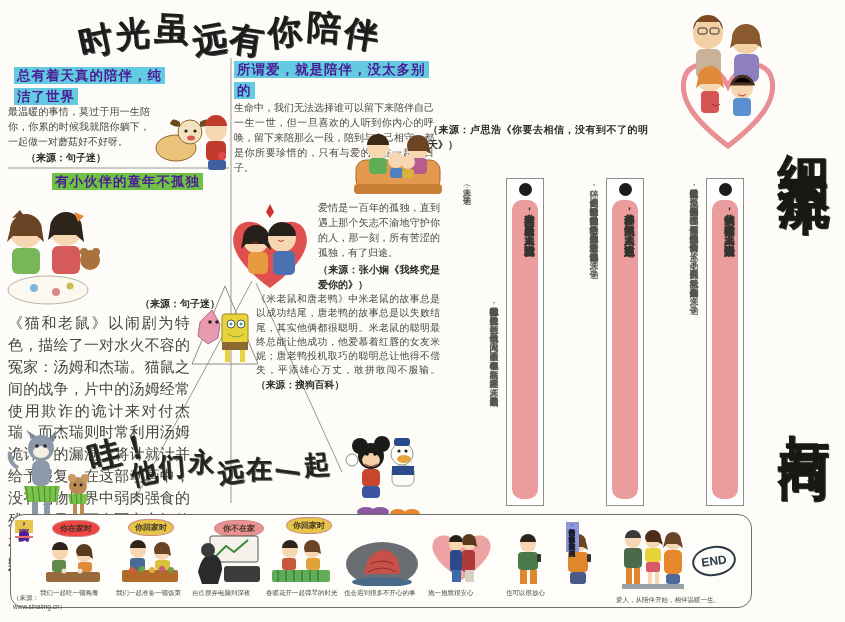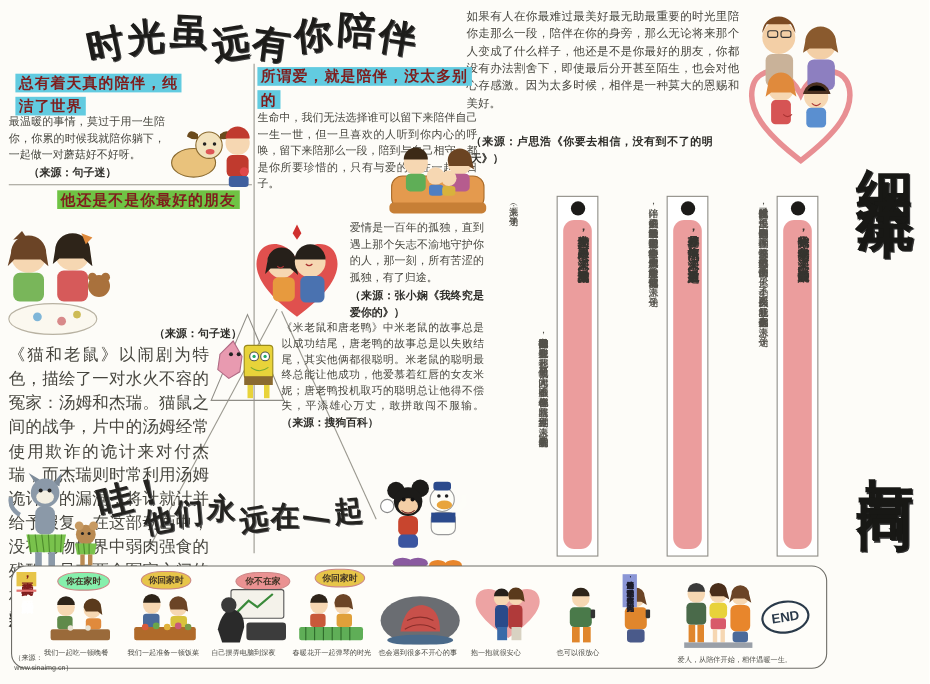--- a/index.html
+++ b/index.html
@@ -3,21 +3,21 @@
 <meta charset="utf-8">
 <style>
   html,body{margin:0;padding:0;background:#ffffff;}
   #poster{
     position:relative;width:845px;height:622px;overflow:hidden;
     background:#fdfcf8;
     font-family:"Liberation Sans", sans-serif;
     color:#3c3b36;
   }
   .abs{position:absolute;}
-  .hl{padding:1px 3px;-webkit-box-decoration-break:clone;box-decoration-break:clone;color:#7f1d1d;font-weight:bold;}
+  .hl{padding:1px 3px;-webkit-box-decoration-break:clone;box-decoration-break:clone;color:#4c1d95;font-weight:bold;}
   .heading{font-size:13.5px;line-height:1.55;letter-spacing:1px;}
   .body-text{font-size:10px;line-height:1.5;color:#47463f;text-align:justify;}
   .src{color:#2e2d29;font-weight:bold;}
   .vtext{writing-mode:vertical-rl;}
   .motto{font-size:52px;font-weight:bold;color:#181815;letter-spacing:10px;line-height:1;text-shadow:1px 1px 0 #333;}
   .wave span{display:inline-block;}
   #main-title{font-size:34px;font-weight:bold;color:#1d1c1a;letter-spacing:4px;text-shadow:1px 1px 0 #444;}
   #exclaim-title{font-size:26px;font-weight:bold;color:#242320;letter-spacing:3px;text-shadow:1px 1px 0 #555;}
   .bookmark{width:36px;height:326px;background:#ffffff;border:1px solid #8f8d86;display:flex;flex-direction:column;align-items:center;}
   .bookmark .dot{width:13px;height:13px;border-radius:50%;background:#1c1b19;margin-top:4px;}
@@ -43,21 +43,20 @@
     <line x1="252" y1="281" x2="133" y2="503" stroke="#9a988f" stroke-width="1"></line>
     <line x1="256" y1="283" x2="342" y2="472" stroke="#9a988f" stroke-width="1"></line>
   </svg>
 
   <div id="main-title" class="abs wave" style="left:78px;top:14px;"><span style="transform: rotate(-12deg) translateY(4px);">时</span><span style="transform: rotate(-5deg) translateY(-3px);">光</span><span style="transform: rotate(3deg) translateY(-7px);">虽</span><span style="transform: rotate(-10deg) translateY(3px);">远</span><span style="transform: rotate(0deg) translateY(0px);"> </span><span style="transform: rotate(8deg) translateY(4px);">有</span><span style="transform: rotate(-6deg) translateY(-5px);">你</span><span style="transform: rotate(4deg) translateY(-9px);">陪</span><span style="transform: rotate(9deg) translateY(-2px);">伴</span></div>
 
 
   <div class="abs vtext motto" style="left:778px;top:112px;height:270px;">细水流年</div>
   <div class="abs vtext motto" style="left:778px;top:392px;height:225px;">与君同</div>
 
-  <div class="abs body-text" style="left:424px;top:8px;width:248px;font-size:10.5px;">如果有人在你最难过最美好最无助最重要的时光里陪你走那么一段，陪伴在你的身旁，那么无论将来那个人变成了什么样子，他还是不是你最好的朋友，你都没有办法割舍下，即使最后分开甚至陌生，也会对他心存感激。因为太多时候，相伴是一种莫大的恩赐和美好。</div>
   <div class="abs body-text src" style="left:428px;top:122px;width:220px;">（来源：卢思浩《你要去相信，没有到不了的明天》）</div>
 
   <svg class="abs" style="left:676px;top:8px" width="104" height="150" viewBox="0 0 104 150">
     <path d="M52 138 C18 112 4 92 8 72 C11 56 30 52 42 64 C48 70 52 78 52 78 C52 78 56 70 62 64 C74 52 93 56 96 72 C100 92 86 112 52 138 Z" fill="none" stroke="#e88f93" stroke-width="5"></path>
     <circle cx="32" cy="26" r="15" fill="#f3cfa6"></circle>
       <path d="M17 22 a15 15 0 0 1 30 0 l-4 -8 h-22 Z" fill="#7c4a22"></path>
     <rect x="22" y="20" width="9" height="6" rx="2" fill="none" stroke="#333"></rect>
       <rect x="34" y="20" width="9" height="6" rx="2" fill="none" stroke="#333"></rect>
     <rect x="20" y="41" width="25" height="30" rx="6" fill="#c9b299"></rect>
     <circle cx="70" cy="32" r="14" fill="#f3cfa6"></circle>
@@ -108,21 +107,21 @@
     <circle cx="66" cy="22" r="11" fill="#f6d7b2"></circle>
       <path d="M55 20 a11 11 0 0 1 22 0 l2 8 -5 -3 h-18 Z" fill="#6b4422"></path>
     <rect x="57" y="32" width="18" height="16" rx="4" fill="#b65c8e"></rect>
     <circle cx="44" cy="34" r="8" fill="#f6d7b2"></circle>
       <rect x="38" y="42" width="13" height="10" rx="3" fill="#4f7fc2"></rect>
     <circle cx="56" cy="36" r="7" fill="#f6d7b2"></circle>
       <rect x="50" y="43" width="12" height="9" rx="3" fill="#d8b23c"></rect>
   </svg>
 
   <div class="abs heading" style="left:52px;top:172px;width:176px;">
-    <span class="hl" style="background:#6fc344">他还是不是你最好的朋友</span>
+    <span class="hl" style="background:#6fc344">有小伙伴的童年不孤独</span>
   </div>
   <div class="abs body-text src" style="left:140px;top:296px;">（来源：句子迷）</div>
 
   <svg class="abs" style="left:0px;top:198px" width="104" height="114" viewBox="0 0 104 114">
     <circle cx="26" cy="34" r="16" fill="#f6d7b2"></circle>
       <path d="M10 32 a16 16 0 0 1 32 0 l2 12 -7 -6 h-24 l-6 6 Z" fill="#6b4426"></path>
     <path d="M12 20 l8 -8 4 6 Z" fill="#6b4426"></path>
     <rect x="12" y="50" width="28" height="26" rx="6" fill="#79b65a"></rect>
     <circle cx="66" cy="32" r="16" fill="#f6d7b2"></circle>
       <path d="M50 30 a16 16 0 0 1 32 0 l2 14 -8 -7 h-22 l-6 5 Z" fill="#2e2419"></path>
@@ -254,21 +253,21 @@
   <div class="abs vtext bm-body" style="left:650px;top:182px;height:328px;width:52px;">就算你很多次错过了时光，那也没关系，因为你身边还有我的陪伴。你在哪里跌倒，有烦恼都没关系，勇敢去做你想做的吧，不要怕前面会跌倒；你累了，走不动了，那么只要你回头，就能看见我，我永远都不会离你太远。（来源：句子迷）</div>
 
   <div id="strip-box" class="abs" style="left:10px;top:514px;width:740px;height:92px;"></div>
 
   <div class="abs vtext" style="left:16px;top:520px;height:74px;font-size:11px;font-weight:bold;">
     <span class="hl" style="background:#e7c549">真正的爱，</span>
     <span class="hl" style="background:#e2726e;color:#fff">从陪伴开始</span>
   </div>
   <div class="abs caption" style="left:13px;top:594px;white-space:normal;width:66px;">（来源：www.sinaimg.cn）</div>
 
-  <div class="abs oval" style="left:52px;top:520px;width:46px;height:15px;background:#86efac;">你在家时</div>
+  <div class="abs oval" style="left:52px;top:520px;width:46px;height:15px;background:#ef4444;">你在家时</div>
   <div class="abs oval" style="left:128px;top:519px;width:44px;height:15px;background:#e7c549;">你回家时</div>
   <div class="abs oval" style="left:214px;top:520px;width:48px;height:15px;background:#ea9292;">你不在家</div>
   <div class="abs oval" style="left:286px;top:517px;width:44px;height:15px;background:#e7c549;">你回家时</div>
 
   <svg class="abs" style="left:38px;top:538px" width="70" height="48" viewBox="0 0 70 48">
     <circle cx="22" cy="14" r="8" fill="#f6d7b2"></circle>
       <path d="M14 12 a8 8 0 0 1 16 0 Z" fill="#2e2419"></path>
     <circle cx="46" cy="16" r="8" fill="#f6d7b2"></circle>
       <path d="M38 14 a8 8 0 0 1 16 0 l1 7 -4 -3 h-11 Z" fill="#5a3a1c"></path>
     <rect x="14" y="22" width="14" height="12" rx="3" fill="#5f8a4a"></rect>

